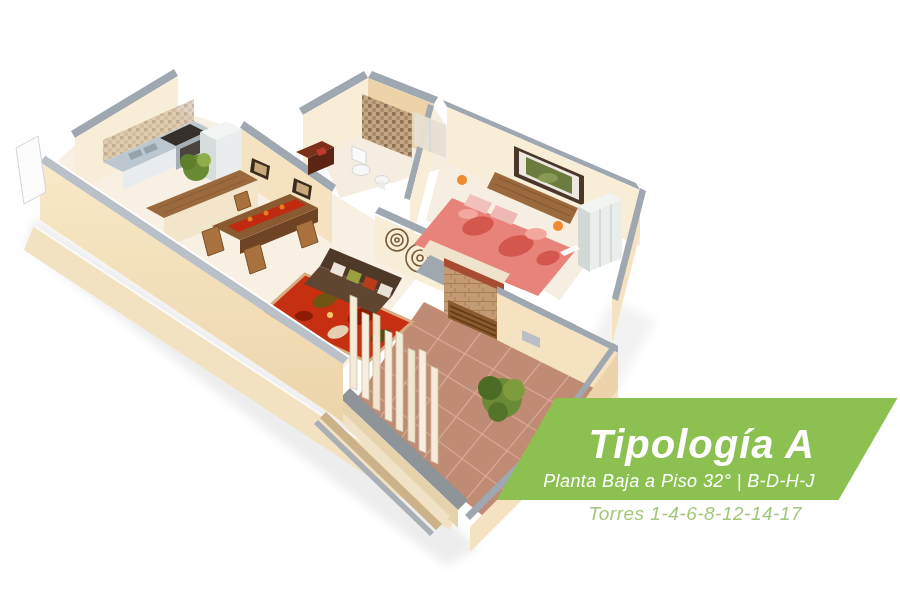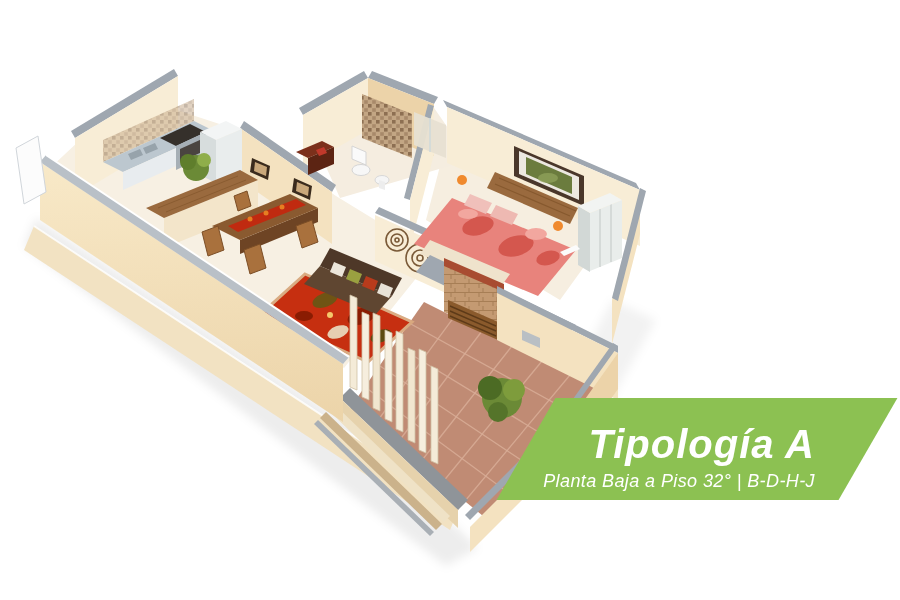--- a/index.html
+++ b/index.html
@@ -285,14 +285,15 @@
 
       <path d="M16,148 L38,136 L46,192 L24,204 Z" fill="#FCFCFC" stroke="#D0D5DA" stroke-width="1"></path>
     </g>
   </svg>
 
   <div class="banner-shape"></div>
   <div class="banner-text">
     <h1 class="banner-title">Tipología A</h1>
     <p class="banner-subtitle">Planta Baja a Piso 32° | B-D-H-J</p>
   </div>
+  <div class="towers-line">Torres 1-4-6-8-12-14-17</div>
 
 </div>
 
 </body></html>

